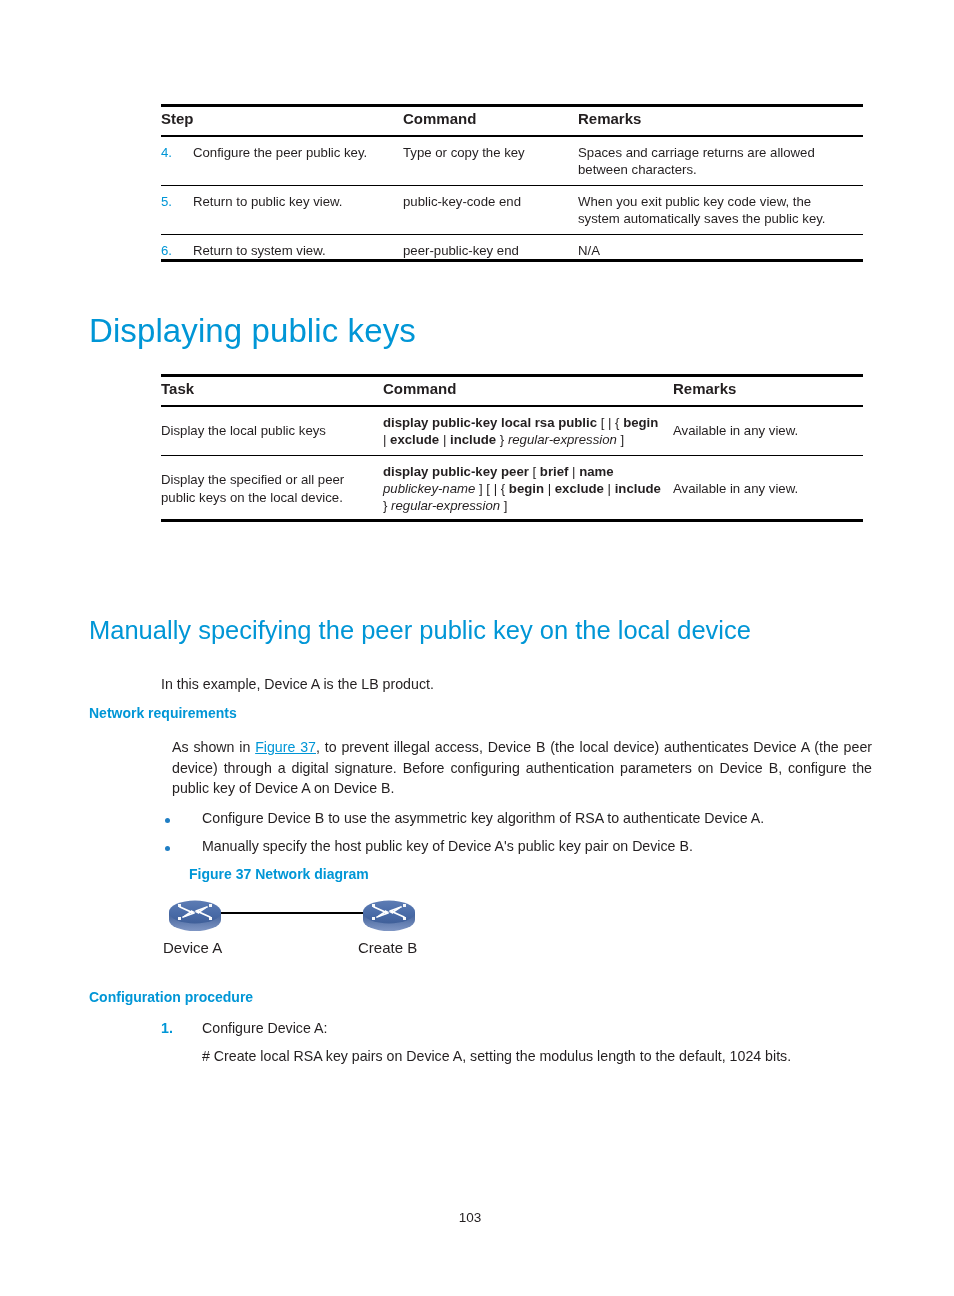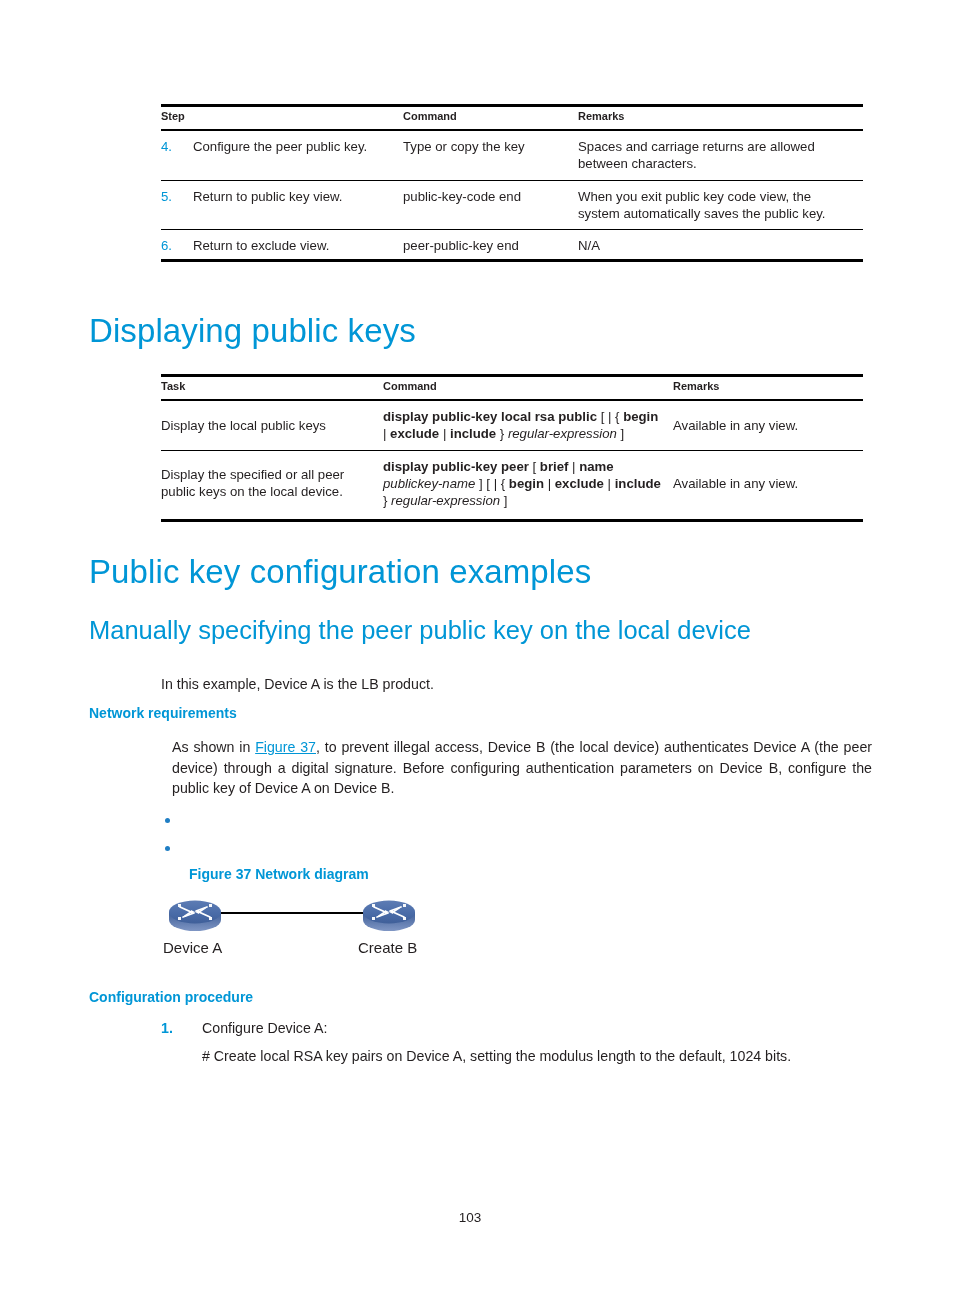--- a/index.html
+++ b/index.html
@@ -31,21 +31,21 @@
   .doc-table td, .doc-table th {
     vertical-align: top;
     text-align: left;
     padding: 7px 8px 7px 0;
     font-size: 13.2px;
     line-height: 1.30;
     font-weight: normal;
   }
   .doc-table thead th {
     font-weight: bold;
-    font-size: 11px;
+    font-size: 15px;
     padding-bottom: 6px;
     padding-top: 2px;
   }
   .doc-table thead tr {
     border-bottom: 2.2px solid #000000;
   }
   .doc-table tbody tr {
     border-bottom: 1px solid #000000;
   }
   .doc-table tbody tr:last-child {
@@ -218,21 +218,21 @@
           <td>Spaces and carriage returns are allowed between characters.</td>
         </tr>
         <tr>
           <td class="step-num">5.</td>
           <td>Return to public key view.</td>
           <td class="cmd">public-key-code end</td>
           <td>When you exit public key code view, the system automatically saves the public key.</td>
         </tr>
         <tr>
           <td class="step-num">6.</td>
-          <td>Return to exclude view.</td>
+          <td>Return to system view.</td>
           <td class="cmd">peer-public-key end</td>
           <td>N/A</td>
         </tr>
       </tbody>
     </table>
     <div class="tbl-bot-rule" style="top:155px;"></div>
   </div>
 
   <div class="h1" style="left:89px; top:312px;">Displaying public keys</div>
 
@@ -260,35 +260,36 @@
         <tr>
           <td class="cell-pad-l" style="vertical-align:middle;">Display the specified or all peer public keys on the local device.</td>
           <td><span class="cmd">display public-key peer</span><span class="cmd-plain"> [ </span><span class="cmd">brief</span><span class="cmd-plain"> | </span><span class="cmd">name</span><span class="cmd-plain"> </span><span class="cmd-ital">publickey-name</span><span class="cmd-plain"> ] [ | { </span><span class="cmd">begin</span><span class="cmd-plain"> | </span><span class="cmd">exclude</span><span class="cmd-plain"> | </span><span class="cmd">include</span><span class="cmd-plain"> } </span><span class="cmd-ital">regular-expression</span><span class="cmd-plain"> ]</span></td>
           <td style="vertical-align:middle;">Available in any view.</td>
         </tr>
       </tbody>
     </table>
     <div class="tbl-bot-rule" style="top:145px;"></div>
   </div>
 
-  <div class="h1" style="left:89px; top:553px;">Public key configuration examples</div>
 
   <div class="h2" style="left:89px; top:616px;">Manually specifying the peer public key on the local device</div>
 
   <div class="para-nowrap" style="left:161px; top:674px;">In this example, Device A is the LB product.</div>
 
   <div class="h3" style="left:89px; top:705px;">Network requirements</div>
 
   <div class="para" style="left:172px; top:737px; width:700px;">
     <span>As shown in </span><a class="link" href="#">Figure 37</a><span>, to prevent illegal access, Device B (the local device) authenticates Device A (the peer device) through a digital signature. Before configuring authentication parameters on Device B, configure the public key of Device A on Device B.</span>
   </div>
 
   <div class="bullet-dot" style="left:165px; top:818px;"></div>
+  <div class="bullet-row" style="left:202px; top:808px;">Configure Device B to use the asymmetric key algorithm of RSA to authenticate Device A.</div>
 
   <div class="bullet-dot" style="left:165px; top:846px;"></div>
+  <div class="bullet-row" style="left:202px; top:836px;">Manually specify the host public key of Device A's public key pair on Device B.</div>
 
   <div class="fig-caption" style="left:161px; top:866px;margin-left:28px;">Figure 37 Network diagram</div>
 
   <div class="fig-wrap" style="left:161px; top:890px; width:300px; height:60px;">
 
     <div class="link-line" style="left:58px; top:22px; width:150px;"></div>
 
     <svg style="position:absolute; left:6px; top:2px;" width="56" height="44" viewBox="0 0 56 44">
       <defs>
         <linearGradient id="gradTop" x1="0" y1="0" x2="0" y2="1">

